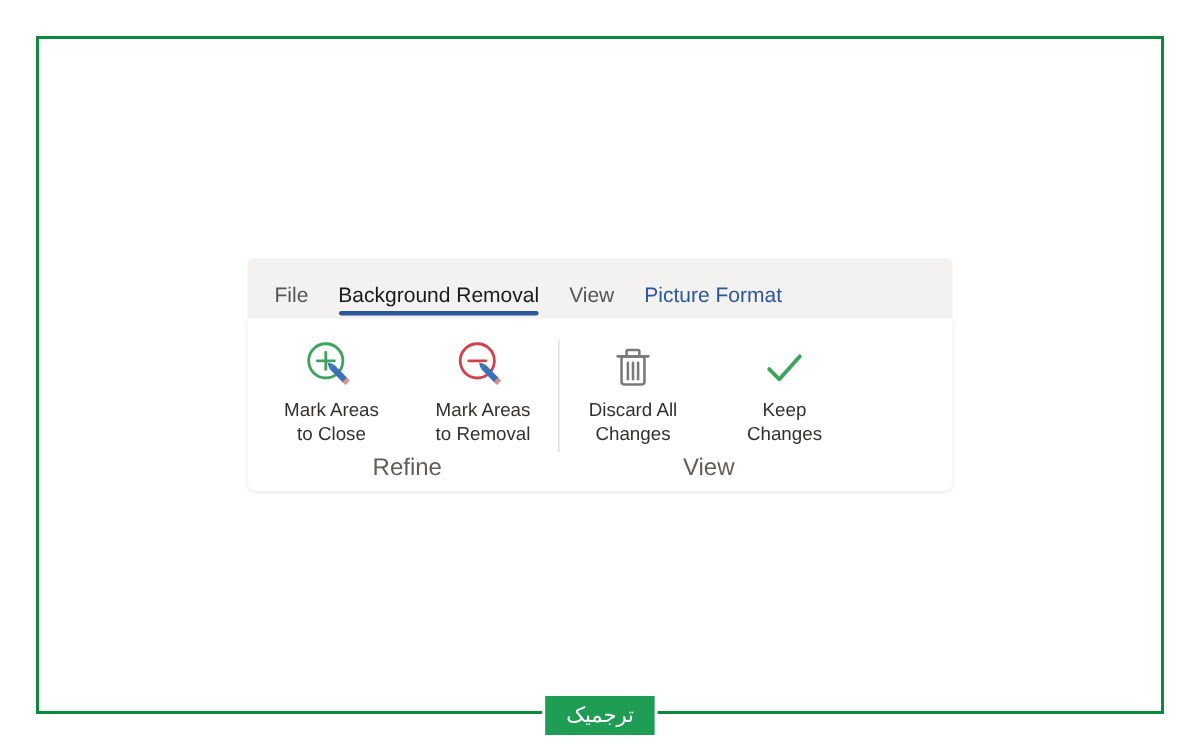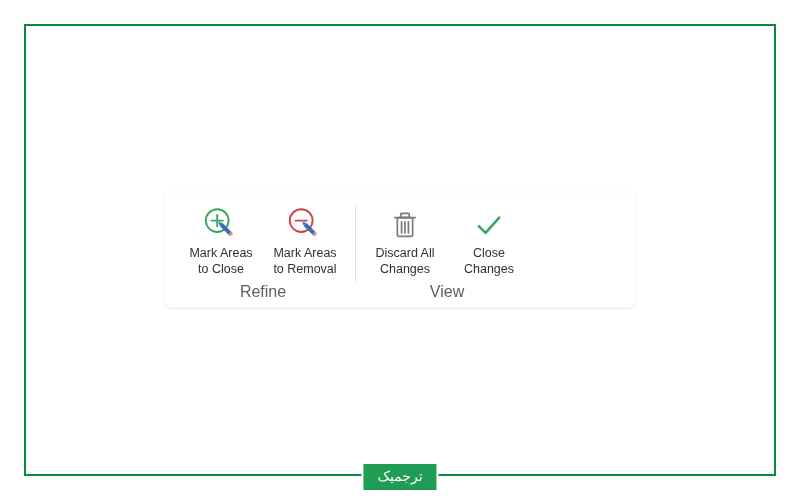--- a/index.html
+++ b/index.html
@@ -77,21 +77,21 @@
     content: "";
     position: absolute;
     left: 0;
     top: 4px;
     bottom: 20px;
     width: 1px;
     background: #e1dfdd;
   }
   .group-buttons {
     display: flex;
-    gap: 0;
+    gap: 17px;
   }
   .ribbon-btn {
     width: 84px;
     display: flex;
     flex-direction: column;
     align-items: center;
     text-align: center;
     font-size: 12.5px;
     color: #323130;
     cursor: pointer;
@@ -126,20 +126,26 @@
     box-shadow: 0 0 0 2px #ffffff;
   }
 </style>
 </head>
 <body>
 
 <div class="outer-frame">
 
   <div class="ribbon-container">
 
+    <div class="tab-strip">
+      <div class="tab">File</div>
+      <div class="tab active">Background Removal</div>
+      <div class="tab">View</div>
+      <div class="tab contextual">Picture Format</div>
+    </div>
 
     <div class="ribbon-body">
 
       <div class="group">
         <div class="group-buttons">
 
           <div class="ribbon-btn">
             <span class="icon-slot">
               <svg width="38" height="38" viewBox="0 0 40 40">
                 <circle cx="16" cy="16" r="12" fill="none" stroke="#3ba55d" stroke-width="2"></circle>
@@ -193,21 +199,21 @@
             <span>Discard All</span>
             <span>Changes</span>
           </div>
 
           <div class="ribbon-btn">
             <span class="icon-slot">
               <svg width="34" height="34" viewBox="0 0 40 40">
                 <polyline points="8,22 16,30 32,12" fill="none" stroke="#3ba55d" stroke-width="3" stroke-linecap="round" stroke-linejoin="round"></polyline>
               </svg>
             </span>
-            <span>Close</span>
+            <span>Keep</span>
             <span>Changes</span>
           </div>
 
         </div>
         <div class="group-label">View</div>
       </div>
 
     </div>
   </div>
 

